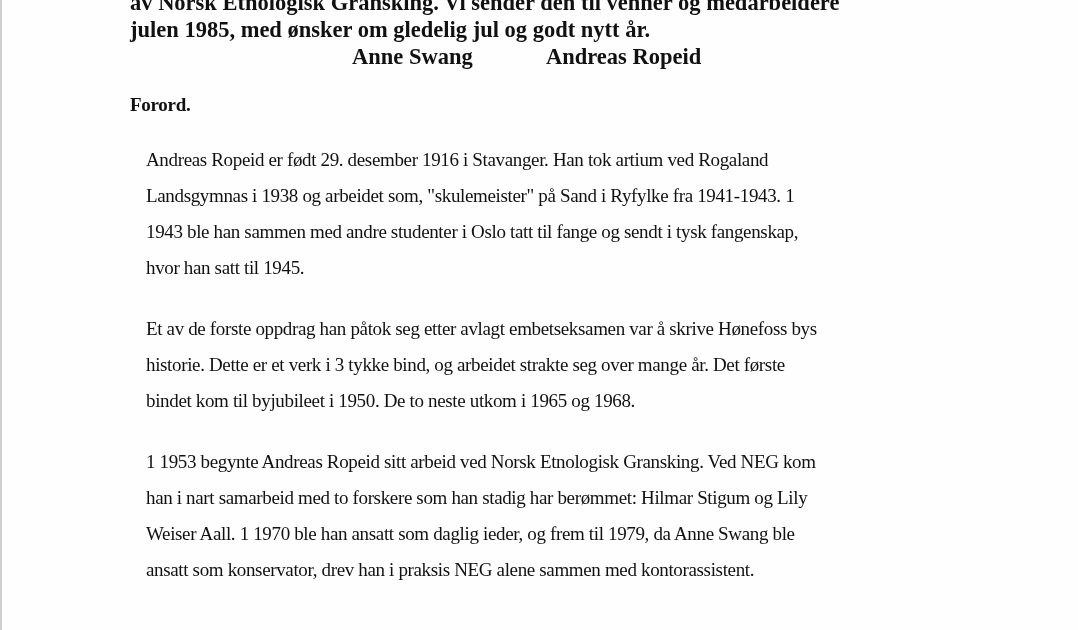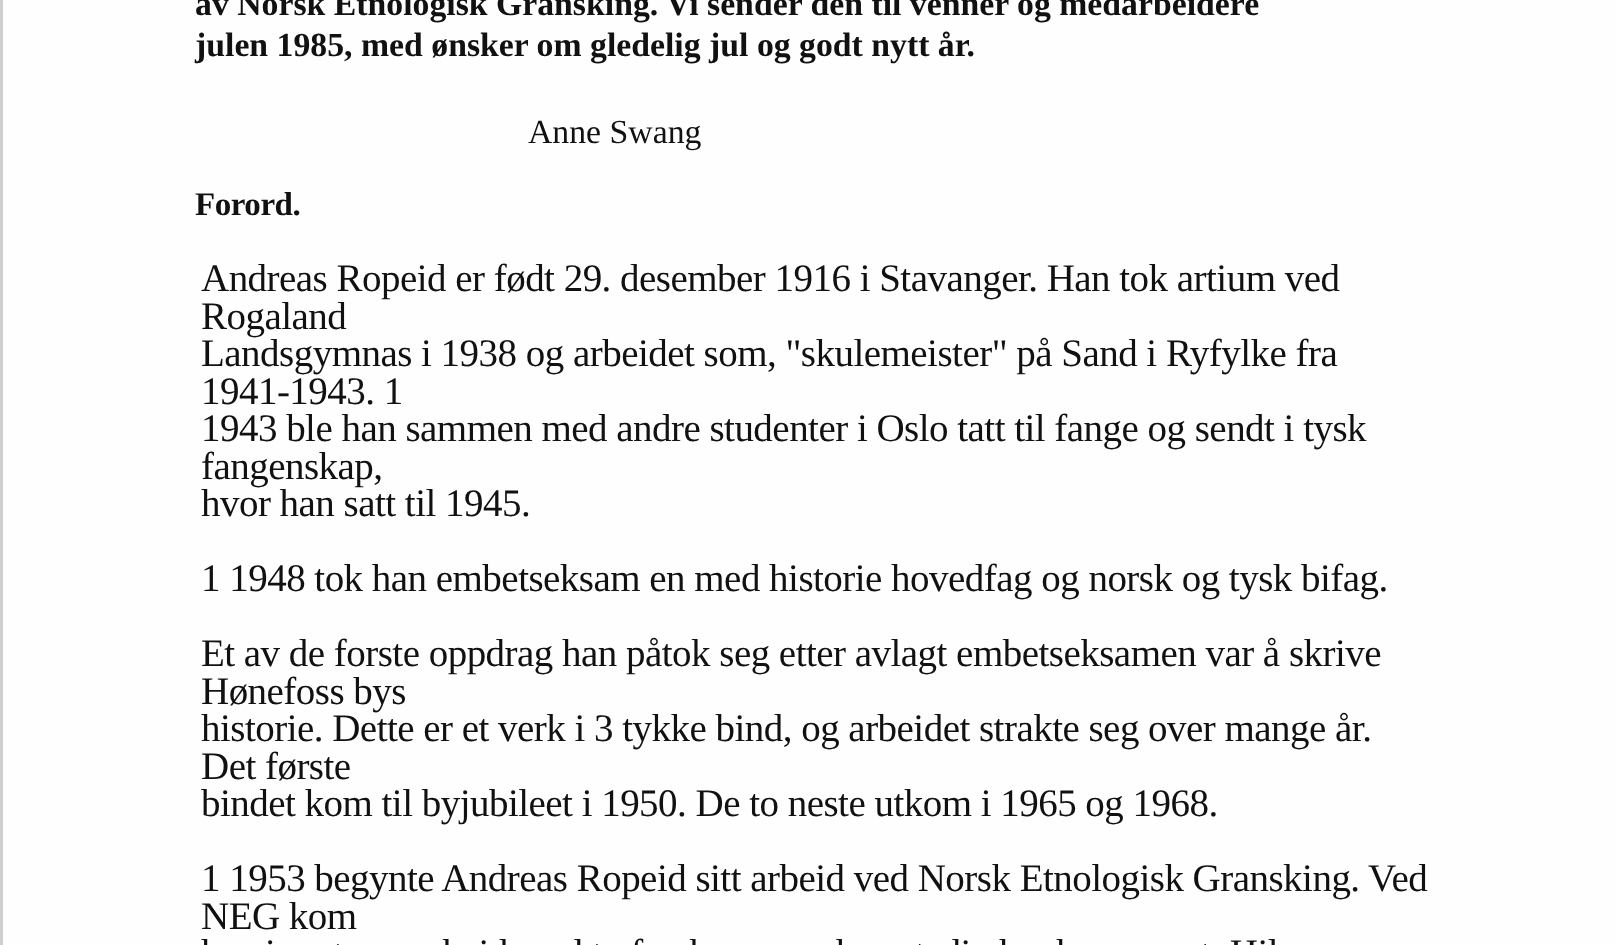--- a/index.html
+++ b/index.html
@@ -29,66 +29,65 @@
     }
     .bold-para {
       font-weight: bold;
       font-size: 22.5px;
       line-height: 27px;
       margin: 0;
       white-space: pre-line;
     }
     .bold-para + .bold-para { margin-top: 31px; }
     .signatures {
-      font-weight: normal;
+      font-weight: bold;
       font-size: 22.5px;
       line-height: 27px;
-      margin-top: 31px;
       height: 27px;
       position: relative;
     }
     .sig-1 { position: absolute; left: 222px; top: 0; }
     .sig-2 { position: absolute; left: 416px; top: 0; }
     .section-heading {
       font-weight: bold;
-      font-size: 22px;
+      font-size: 19px;
       line-height: 25px;
       margin-top: 22px;
       letter-spacing: -0.3px;
     }
     .body-para {
-      font-size: 26px;
-      line-height: 25px;
-      margin: 4px;
+      font-size: 19px;
+      line-height: 36px;
+      margin: 16px;
       white-space: pre-line;
       letter-spacing: -0.35px;
     }
     .section-heading + .body-para { margin-top: 25px; }
     .body-para + .body-para { margin-top: 25px; }
   </style>
 </head>
 <body>
 
 <div class="left-edge"></div>
 
 <div class="page">
   <p class="bold-para">av Norsk Etnologisk Gransking. Vi sender den til venner og medarbeidere
 julen 1985, med ønsker om gledelig jul og godt nytt år.</p>
 
   <div class="signatures">
     <span class="sig-1">Anne Swang</span>
+    <span class="sig-2">Andreas Ropeid</span>
   </div>
 
   <div class="section-heading">Forord.</div>
 
   <p class="body-para">Andreas Ropeid er født 29. desember 1916 i Stavanger. Han tok artium ved Rogaland
 Landsgymnas i 1938 og arbeidet som, "skulemeister" på Sand i Ryfylke fra 1941-1943. 1
 1943 ble han sammen med andre studenter i Oslo tatt til fange og sendt i tysk fangenskap,
 hvor han satt til 1945.</p>
-  <p class="body-para">1 1948 tok han embetseksam en med historie hovedfag og norsk og tysk bifag.</p>
   <p class="body-para">Et av de forste oppdrag han påtok seg etter avlagt embetseksamen var å skrive Hønefoss bys
 historie. Dette er et verk i 3 tykke bind, og arbeidet strakte seg over mange år. Det første
 bindet kom til byjubileet i 1950. De to neste utkom i 1965 og 1968.</p>
   <p class="body-para">1 1953 begynte Andreas Ropeid sitt arbeid ved Norsk Etnologisk Gransking. Ved NEG kom
 han i nart samarbeid med to forskere som han stadig har berømmet: Hilmar Stigum og Lily
 Weiser Aall. 1 1970 ble han ansatt som daglig ieder, og frem til 1979, da Anne Swang ble
 ansatt som konservator, drev han i praksis NEG alene sammen med kontorassistent.</p>
 </div>
 
 </body></html>

